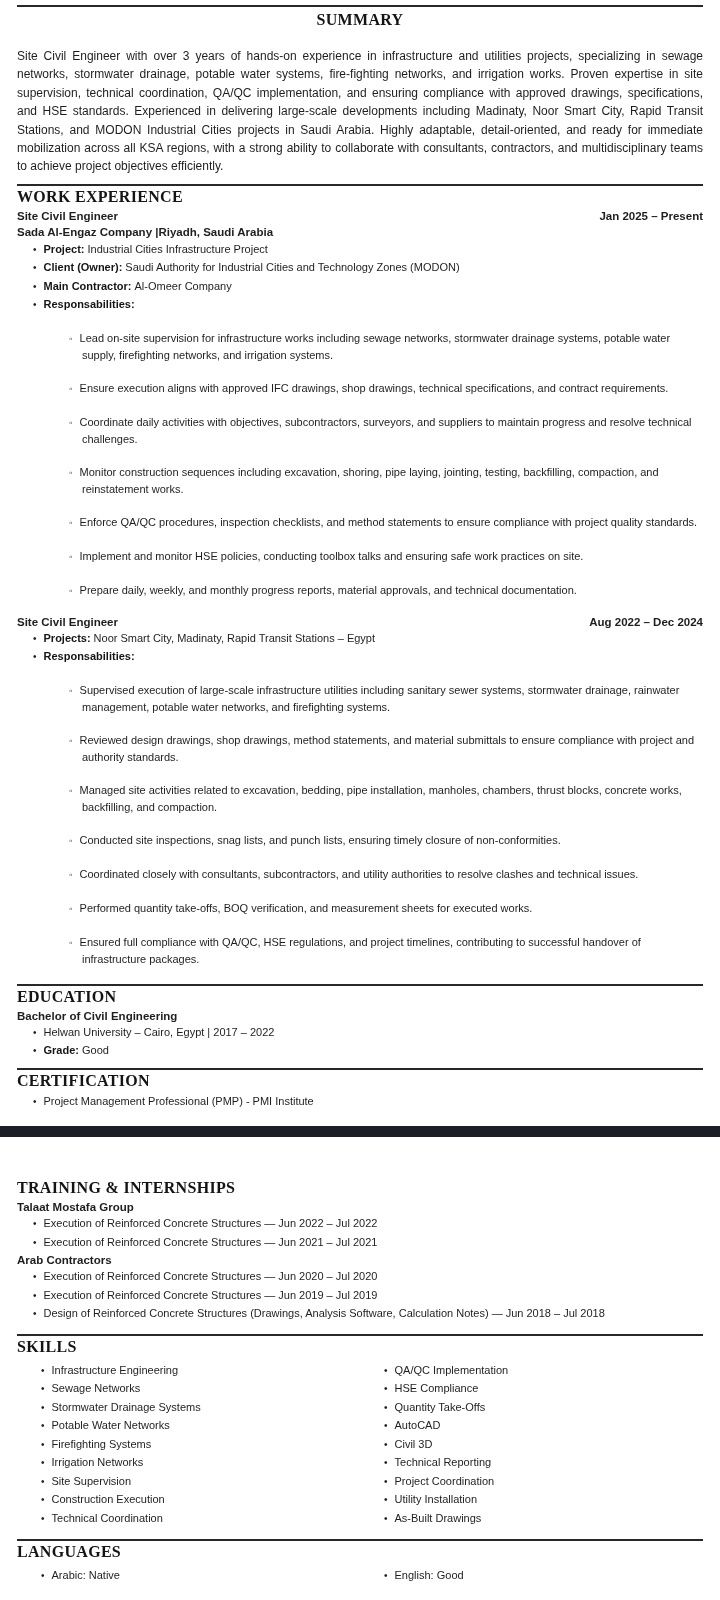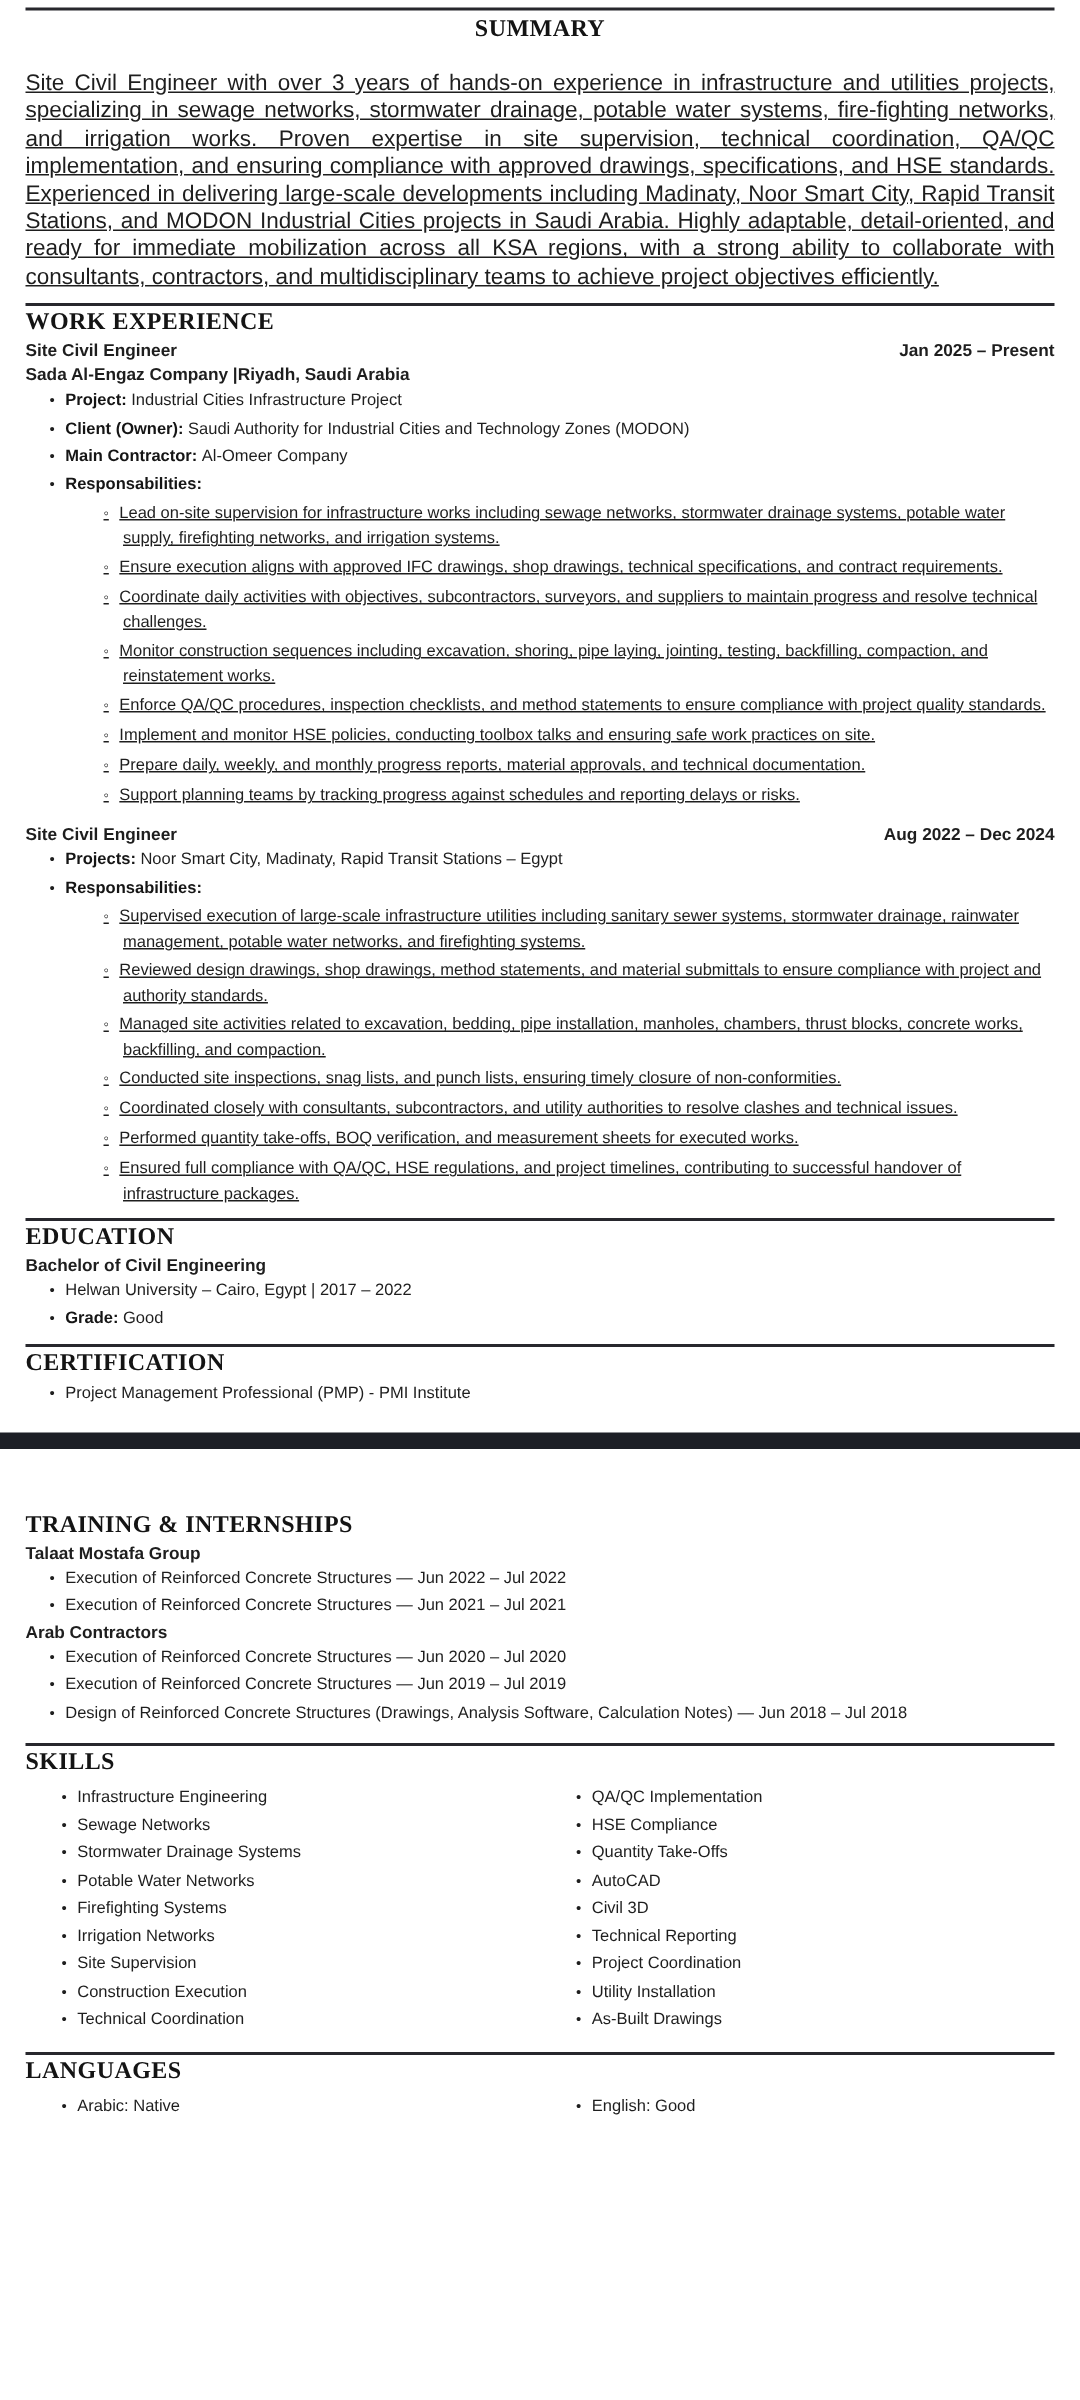--- a/index.html
+++ b/index.html
@@ -22,25 +22,24 @@
     font-family: "Liberation Serif", serif;
     font-weight: bold;
     font-size: 16px;
     letter-spacing: 0.3px;
     color: #141414;
     margin: 2px 0 4px 0;
   }
   .sec-title.centered { text-align: center; margin: 4px 0 18px 0; }
 
   .body-par {
-    font-size: 15px;
+    font-size: 12px;
     line-height: 18.4px;
     text-align: justify;
     margin: 0 0 8px 0;
-    text-decoration: underline;
   }
 
   .job { margin-top: 4px; }
   .job + .job { margin-top: 12px; }
   .job-head {
     display: flex;
     justify-content: space-between;
     align-items: baseline;
     font-weight: bold;
     font-size: 11.5px;
@@ -58,25 +57,24 @@
   ul.l1 > li {
     margin: 3px 0;
     line-height: 15.5px;
     padding-left: 12px;
     text-indent: -12px;
   }
   ul.l1 > li::before { content: "\2022"; padding-right: 7px; font-size: 10px; }
 
   ul.l2 { padding-left: 24px; font-size: 11px; margin-top: 3px; text-indent: 0; }
   ul.l2 > li {
-    margin: 3px 0;
+    margin: 17px 0;
     line-height: 16px;
     padding-left: 13px;
     text-indent: -13px;
-    text-decoration: underline;
   }
   ul.l2 > li::before { content: "\25E6"; padding-right: 7px; font-size: 10px; }
 
   b[data-bind] { margin-right: 3px; color: #151515; }
 
   .group-name { font-weight: bold; font-size: 11.5px; margin: 4px 0 2px 0; }
 
   .two-col { display: flex; }
   .two-col > ul { width: 50%; box-sizing: border-box; }
   .two-col > ul.l1 { padding-left: 24px; }
@@ -122,21 +120,20 @@
         <li><b data-bind="work.jobs.0.details.2.label">Main Contractor:</b><span data-bind="work.jobs.0.details.2.text">Al-Omeer Company</span></li>
         <li><b data-bind="work.jobs.0.resp_label">Responsabilities:</b>
           <ul class="l2">
             <li data-bind="work.jobs.0.responsibilities.0">Lead on-site supervision for infrastructure works including sewage networks, stormwater drainage systems, potable water supply, firefighting networks, and irrigation systems.</li>
             <li data-bind="work.jobs.0.responsibilities.1">Ensure execution aligns with approved IFC drawings, shop drawings, technical specifications, and contract requirements.</li>
             <li data-bind="work.jobs.0.responsibilities.2">Coordinate daily activities with objectives, subcontractors, surveyors, and suppliers to maintain progress and resolve technical challenges.</li>
             <li data-bind="work.jobs.0.responsibilities.3">Monitor construction sequences including excavation, shoring, pipe laying, jointing, testing, backfilling, compaction, and reinstatement works.</li>
             <li data-bind="work.jobs.0.responsibilities.4">Enforce QA/QC procedures, inspection checklists, and method statements to ensure compliance with project quality standards.</li>
             <li data-bind="work.jobs.0.responsibilities.5">Implement and monitor HSE policies, conducting toolbox talks and ensuring safe work practices on site.</li>
             <li data-bind="work.jobs.0.responsibilities.6">Prepare daily, weekly, and monthly progress reports, material approvals, and technical documentation.</li>
-            <li data-bind="work.jobs.0.responsibilities.7">Support planning teams by tracking progress against schedules and reporting delays or risks.</li>
           </ul>
         </li>
       </ul>
     </div>
 
     <div class="job">
       <div class="job-head">
         <span data-bind="work.jobs.1.title">Site Civil Engineer</span>
         <span data-bind="work.jobs.1.dates">Aug 2022 – Dec 2024</span>
       </div>

